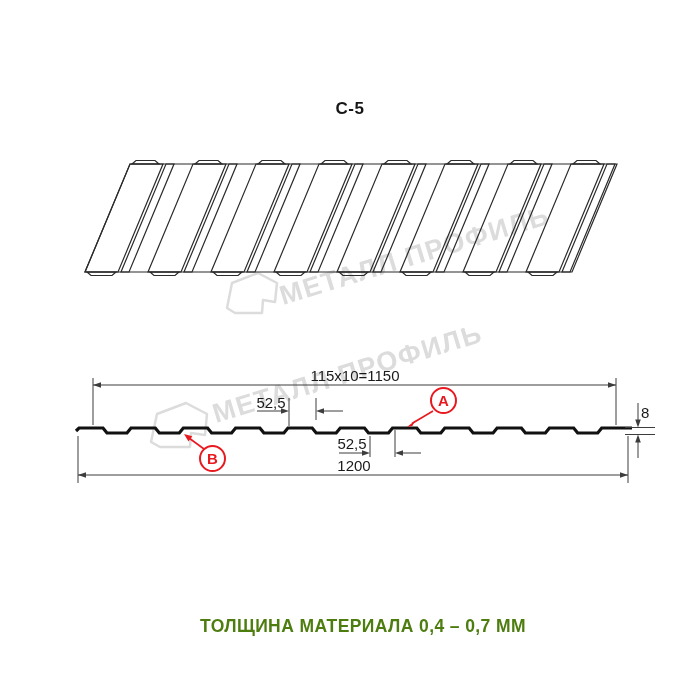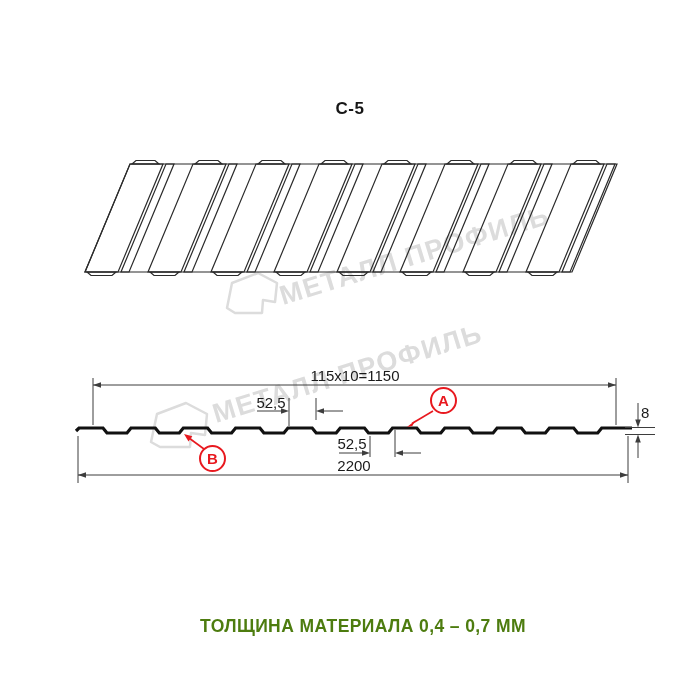--- a/index.html
+++ b/index.html
@@ -165,20 +165,20 @@
       <line class="redline" x1="204" y1="449" x2="189" y2="438"></line>
       <polygon class="redah" points="184,434 192.3,436.3 188.5,441.4"></polygon>
     </g>
   </svg>
 
   <div class="subtitle">С-5</div>
 
   <div class="dim" style="left:300px;top:367px;width:110px;">115x10=1150</div>
   <div class="dim" style="left:246px;top:394px;width:50px;">52,5</div>
   <div class="dim" style="left:327px;top:435px;width:50px;">52,5</div>
-  <div class="dim" style="left:324px;top:457px;width:60px;">2200</div>
+  <div class="dim" style="left:324px;top:457px;width:60px;">1200</div>
   <div class="dim" style="left:641px;top:404px;width:16px;text-align:left;">8</div>
 
   <div class="badge" style="left:430px;top:387px;">А</div>
   <div class="badge" style="left:199px;top:445px;">В</div>
 
   <div class="footer">ТОЛЩИНА МАТЕРИАЛА 0,4 – 0,7 ММ</div>
 </div>
 
 </body></html>

